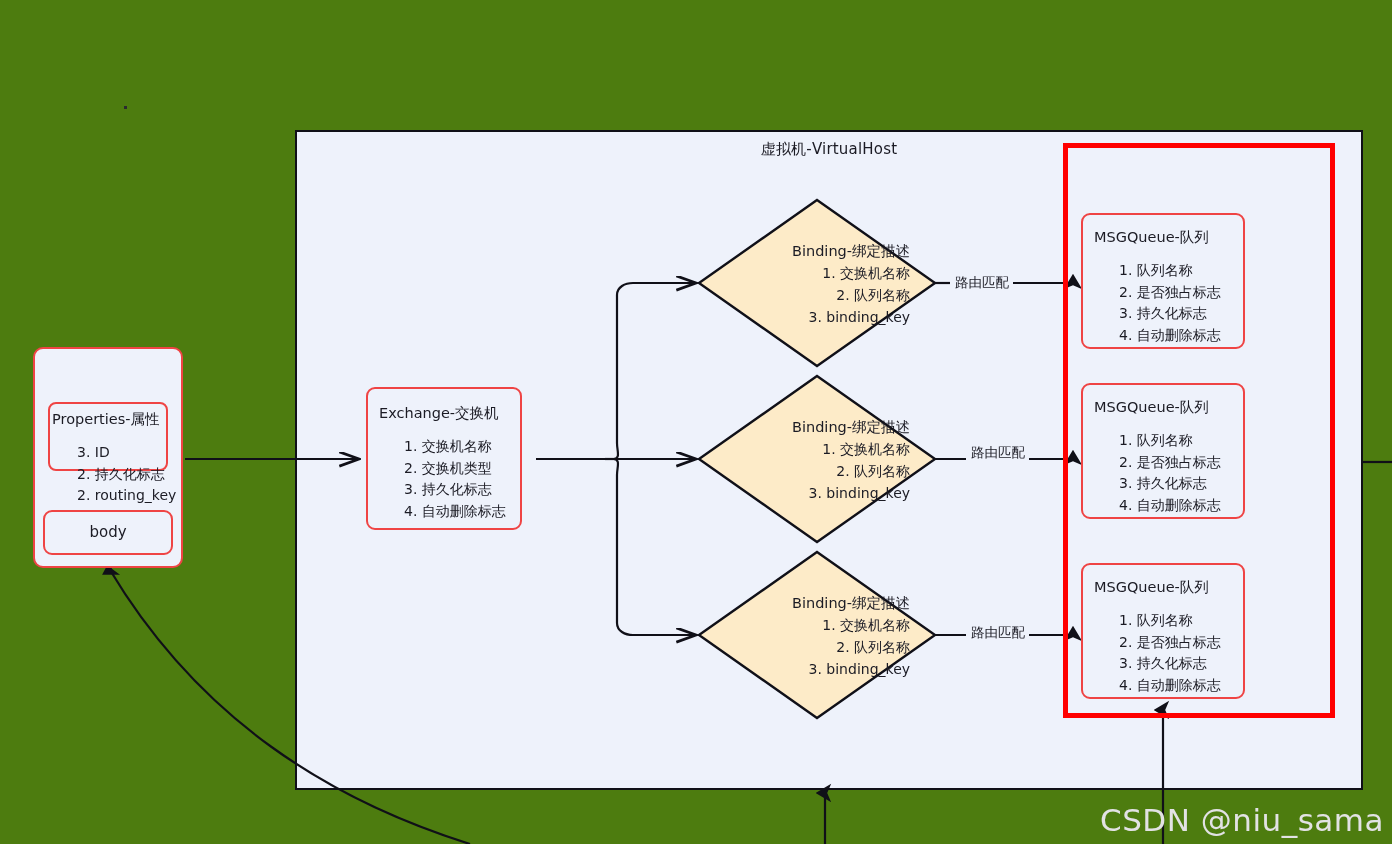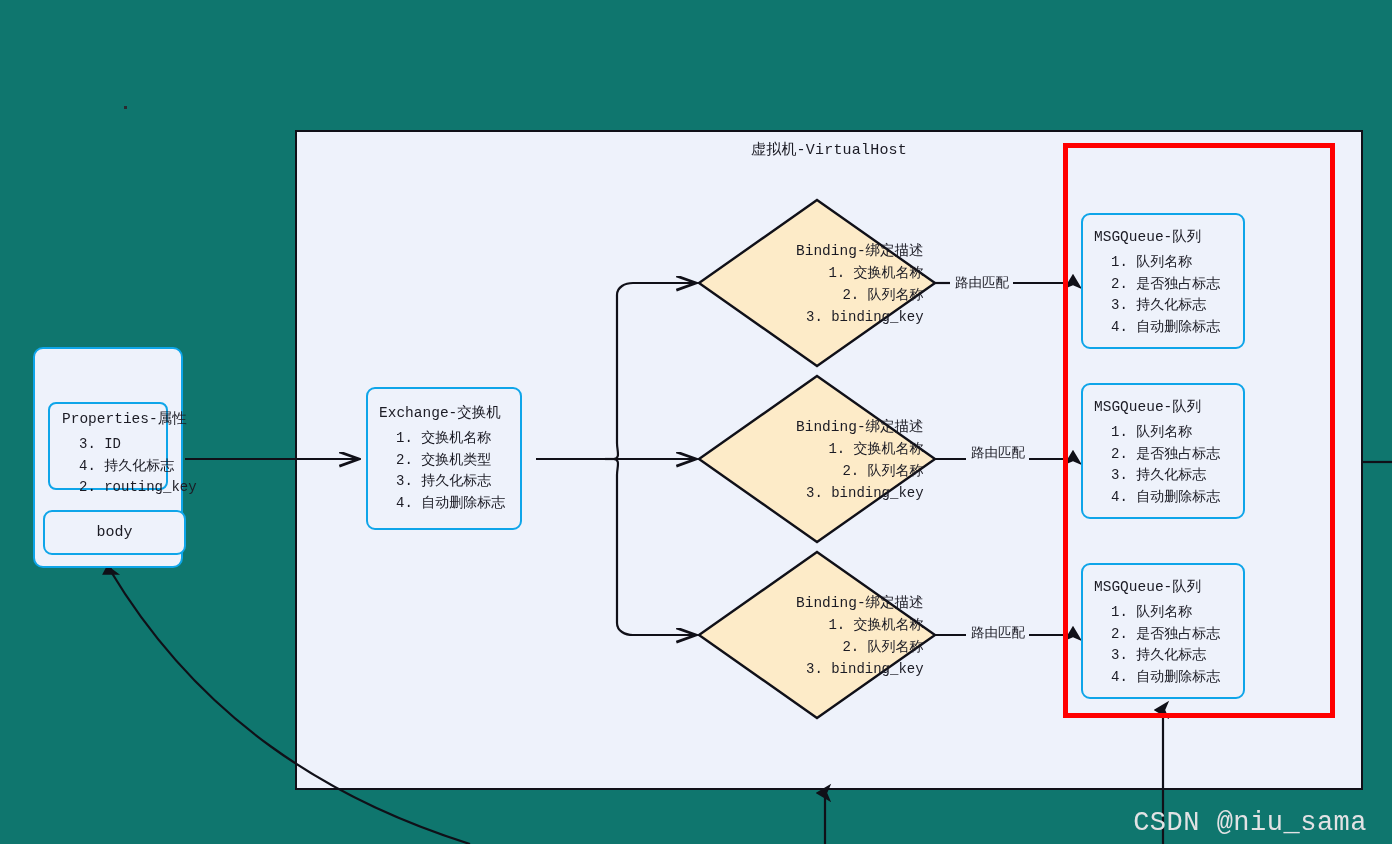--- a/index.html
+++ b/index.html
@@ -9,23 +9,22 @@
     background: #ffffff;
   }
   body {
     font-family: "DejaVu Sans", "Liberation Sans", sans-serif;
     color: #1b1b24;
   }
   #canvas {
     position: relative;
     width: 1392px;
     height: 844px;
-    background: #0f766e;
+    background: #4d7c0f;
     overflow: hidden;
-    font-family: Liberation Mono, monospace;
   }
   .svg-layer {
     position: absolute;
     left: 0;
     top: 0;
     width: 1392px;
     height: 844px;
     pointer-events: none;
   }
   
@@ -47,32 +46,32 @@
     text-align: center;
     margin-left: 295px;
     font-size: 15px;
     color: #1b1b24;
     letter-spacing: .2px;
   }
   
   .node {
     position: absolute;
     background: #eef2fb;
-    border: 2px solid #0ea5e9;
+    border: 2px solid #ef4444;
     border-radius: 9px;
     box-sizing: border-box;
   }
   .node-title {
     font-size: 14.5px;
     line-height: 21px;
     color: #1b1b24;
     white-space: nowrap;
   }
   .node-list {
-    margin: 4px;
+    margin: 12px;
     padding: 0;
     list-style: none;
   }
   .node-list li {
     font-size: 14px;
     line-height: 21.5px;
     color: #1b1b24;
     white-space: nowrap;
     padding-left: 13px;
   }
@@ -90,28 +89,28 @@
     top: 8px;
     width: 150px;
     text-align: center;
     font-size: 14.5px;
     margin-top: 45px;
   }
   #properties-box {
     left: 48px;
     top: 402px;
     width: 120px;
-    height: 88px;
+    height: 69px;
     border-radius: 8px;
-    padding: 5px 0 0 12px;
+    padding: 5px 0 0 2px;
   }
   #body-box {
     left: 43px;
     top: 510px;
-    width: 143px;
+    width: 130px;
     height: 45px;
     border-radius: 9px;
     display: flex;
     align-items: center;
     justify-content: center;
   }
   #body-label { font-size: 15px; }
   
   #exchange-box {
     left: 366px;
@@ -167,23 +166,23 @@
     font-size: 13.5px;
     color: #1b1b24;
     white-space: nowrap;
   }
   #route-1 { left: 955px; top: 274px; }
   #route-2 { left: 971px; top: 444px; }
   #route-3 { left: 971px; top: 624px; }
   
   #watermark {
     position: absolute;
-    right: 25px;
+    right: 8px;
     bottom: 6px;
-    font-size: 27px;
+    font-size: 31px;
     color: #e2e2e4;
     letter-spacing: .5px;
     white-space: nowrap;
   }
   
   #stray-dot {
     position: absolute;
     left: 124px;
     top: 106px;
     width: 3px;
@@ -274,21 +273,21 @@
   </div>
 
   <div class="node" id="message-box">
     <div id="message-label" class="node-title">Message</div>
   </div>
 
   <div class="node" id="properties-box">
     <div class="node-title">Properties-属性</div>
     <ul class="node-list">
       <li>3. ID</li>
-      <li>4. 持久化标志</li>
+      <li>2. 持久化标志</li>
       <li>2. routing_key</li>
     </ul>
   </div>
 
   <div class="node" id="body-box">
     <div id="body-label" class="node-title">body</div>
   </div>
 
   <div class="node" id="exchange-box">
     <div class="node-title">Exchange-交换机</div>

